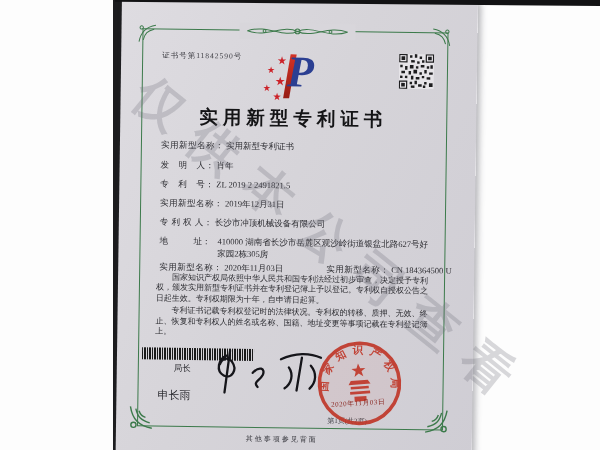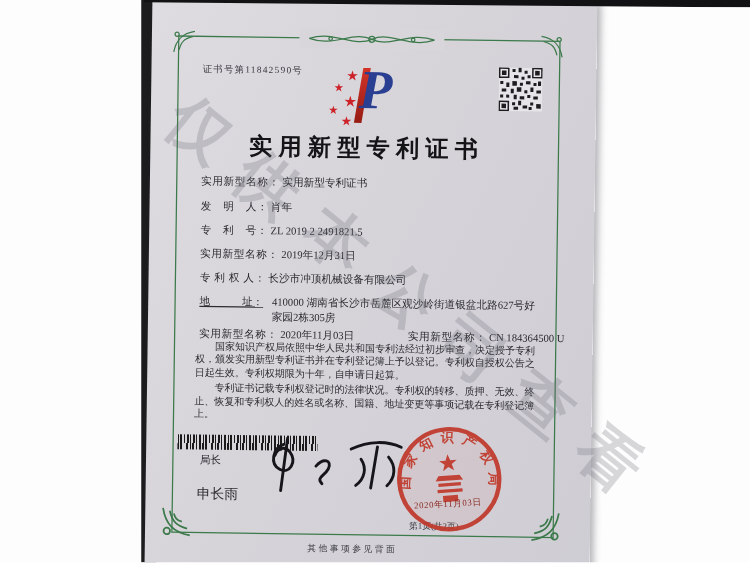--- a/index.html
+++ b/index.html
@@ -30,31 +30,31 @@
   .s1{left:14px;top:4px;font-size:11px;} .s2{left:4px;top:15px;font-size:9px;}
   .s3{left:12px;top:24px;font-size:12px;} .s4{left:0px;top:33px;font-size:9px;}
   .s5{left:10px;top:41px;font-size:10px;}
   .qr{position:absolute;left:278px;top:54px;width:35px;height:35px;}
   .title{position:absolute;left:21px;top:107px;width:304px;text-align:center;
     font-size:18.5px;font-weight:bold;letter-spacing:5px;color:#141416;}
   .field{position:absolute;left:41px;white-space:nowrap;font-size:8.5px;color:#2b2b30;}
   .f1{top:143px;} .f2{top:163px;} .f3{top:182px;} .f4{top:201px;} .f5{top:220px;}
   .flabel{letter-spacing:.5px;margin-top:32px;}
   .fvalue{margin-left:2px;}
-  .addr-label{position:absolute;left:41px;top:239px;font-size:8.5px;white-space:nowrap;text-decoration:underline;}
+  .addr-label{position:absolute;left:41px;top:239px;font-size:8.5px;white-space:nowrap;}
   .addr-value{position:absolute;left:99px;top:239px;width:215px;font-size:8.5px;line-height:11.5px;}
   .grant-row{position:absolute;left:41px;top:265px;width:280px;font-size:8.5px;white-space:nowrap;}
   .grant2{position:absolute;left:167px;top:0;}
   .bodytext{position:absolute;left:38px;top:276px;width:272px;font-size:8px;
     line-height:10.4px;text-align:justify;color:#2c2c31;}
   .bodytext p{margin:0 0 2px 0;text-indent:2em;}
   .barcode{position:absolute;left:25px;top:351px;width:112px;height:12px;background:
     repeating-linear-gradient(90deg,#1a1a1a 0 1px,transparent 1px 2px,#1a1a1a 2px 3.6px,
     transparent 3.6px 5px,#1a1a1a 5px 5.6px,transparent 5.6px 7.2px,#1a1a1a 7.2px 8.8px,transparent 8.8px 10px);}
-  .director-title{position:absolute;left:43px;top:366px;font-size:8.5px;}
+  .director-title{position:absolute;left:57px;top:366px;font-size:8.5px;}
   .director-name{position:absolute;left:41px;top:391px;font-size:11px;}
   .signature{position:absolute;left:88px;top:350px;z-index:3;}
   .seal{position:absolute;left:195px;top:336px;z-index:5;opacity:.93;transform:rotate(-5deg);}
   .seal-date{position:absolute;left:196px;top:399px;width:92px;text-align:center;z-index:5;
     font-size:7px;color:#8a2822;letter-spacing:.5px;transform:rotate(-4deg);}
   .pageno{position:absolute;left:121px;top:417px;width:220px;text-align:center;font-size:7px;color:#3a3a40;}
   .backnote{position:absolute;left:21px;top:436px;width:290px;text-align:center;
     font-size:7px;letter-spacing:2px;color:#3a3a40;}
 </style>
 </head>

